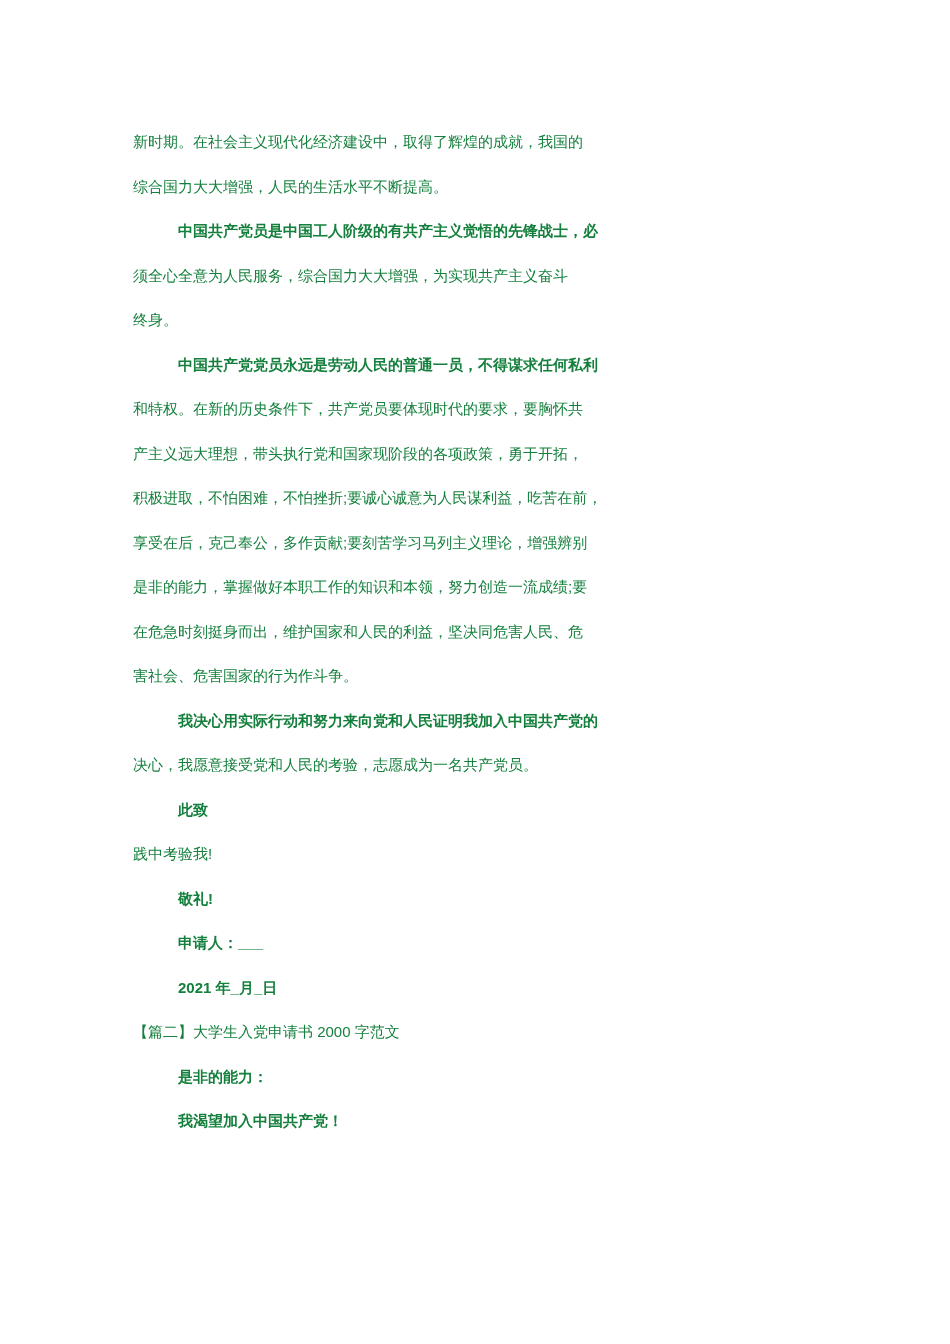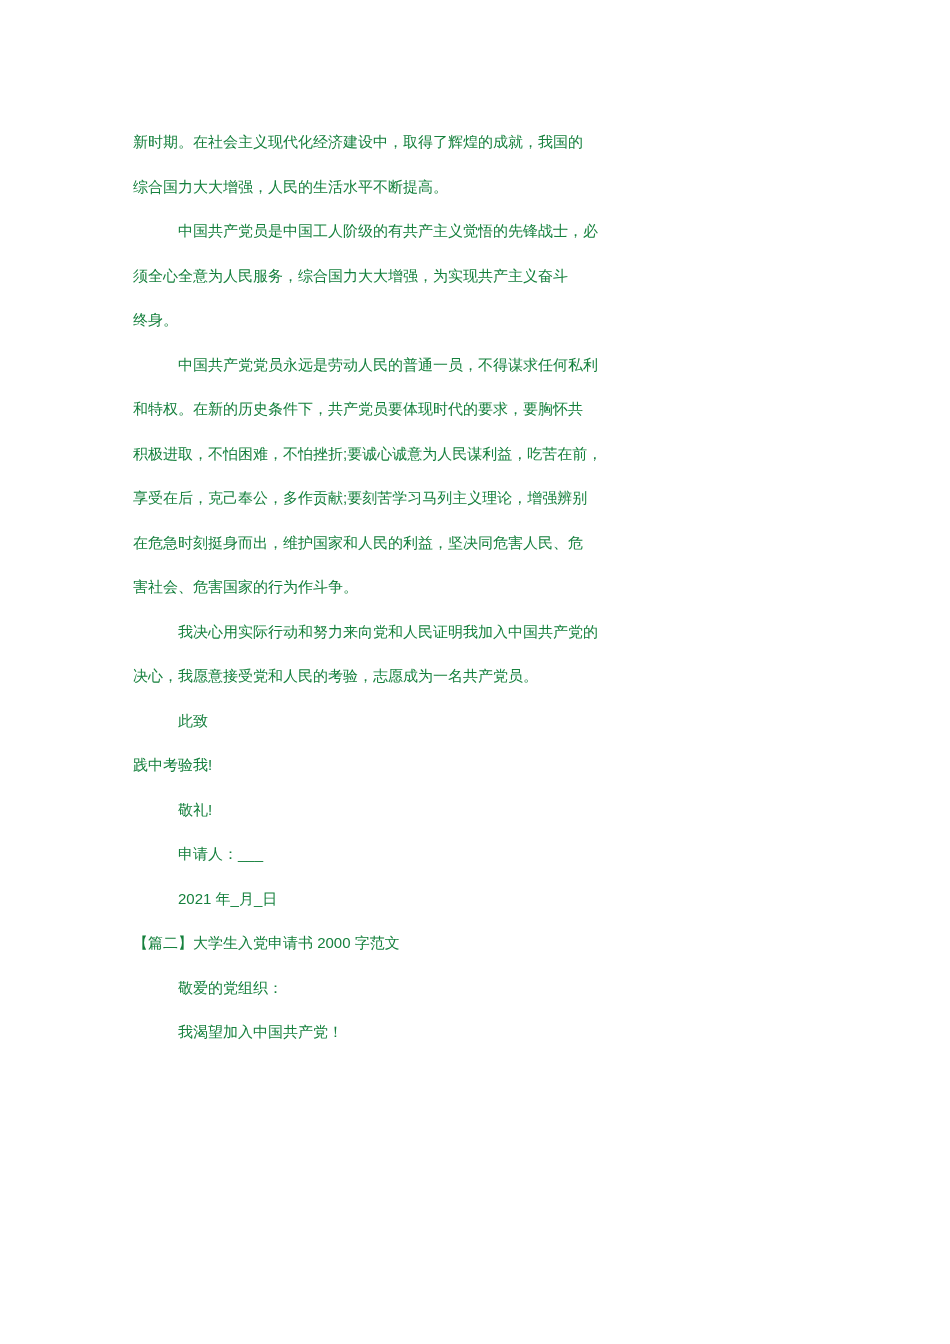--- a/index.html
+++ b/index.html
@@ -24,44 +24,47 @@
     font-size: 15px;
     line-height: 44.5px;
     height: 44.5px;
     color: #15803d;
     white-space: pre;
     overflow: hidden;
     text-align: left;
   }
   .indent {
     padding-left: 45px;
+    font-weight: bold;
   }
   .center {
     text-align: left;
     padding-left: 0;
   }
 </style>
 </head>
 <body>
 
 <div class="page">
   <div class="line">新时期。在社会主义现代化经济建设中，取得了辉煌的成就，我国的</div>
   <div class="line">综合国力大大增强，人民的生活水平不断提高。</div>
   <div class="line indent">中国共产党员是中国工人阶级的有共产主义觉悟的先锋战士，必</div>
   <div class="line">须全心全意为人民服务，综合国力大大增强，为实现共产主义奋斗</div>
   <div class="line">终身。</div>
   <div class="line indent">中国共产党党员永远是劳动人民的普通一员，不得谋求任何私利</div>
   <div class="line">和特权。在新的历史条件下，共产党员要体现时代的要求，要胸怀共</div>
+  <div class="line">产主义远大理想，带头执行党和国家现阶段的各项政策，勇于开拓，</div>
   <div class="line">积极进取，不怕困难，不怕挫折;要诚心诚意为人民谋利益，吃苦在前，</div>
   <div class="line">享受在后，克己奉公，多作贡献;要刻苦学习马列主义理论，增强辨别</div>
+  <div class="line">是非的能力，掌握做好本职工作的知识和本领，努力创造一流成绩;要</div>
   <div class="line">在危急时刻挺身而出，维护国家和人民的利益，坚决同危害人民、危</div>
   <div class="line">害社会、危害国家的行为作斗争。</div>
   <div class="line indent">我决心用实际行动和努力来向党和人民证明我加入中国共产党的</div>
   <div class="line">决心，我愿意接受党和人民的考验，志愿成为一名共产党员。</div>
   <div class="line indent">此致</div>
   <div class="line">践中考验我!</div>
   <div class="line indent">敬礼!</div>
   <div class="line indent">申请人：___</div>
   <div class="line indent">2021 年_月_日</div>
   <div class="line center">【篇二】大学生入党申请书 2000 字范文</div>
-  <div class="line indent">敬爱的党组织：</div>
+  <div class="line indent">是非的能力：</div>
   <div class="line indent">我渴望加入中国共产党！</div>
 </div>
 
 </body></html>

